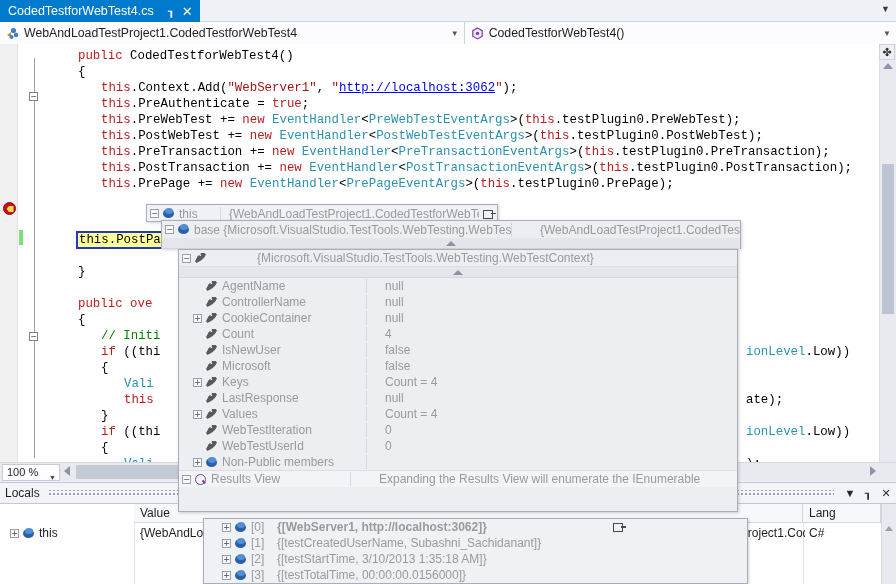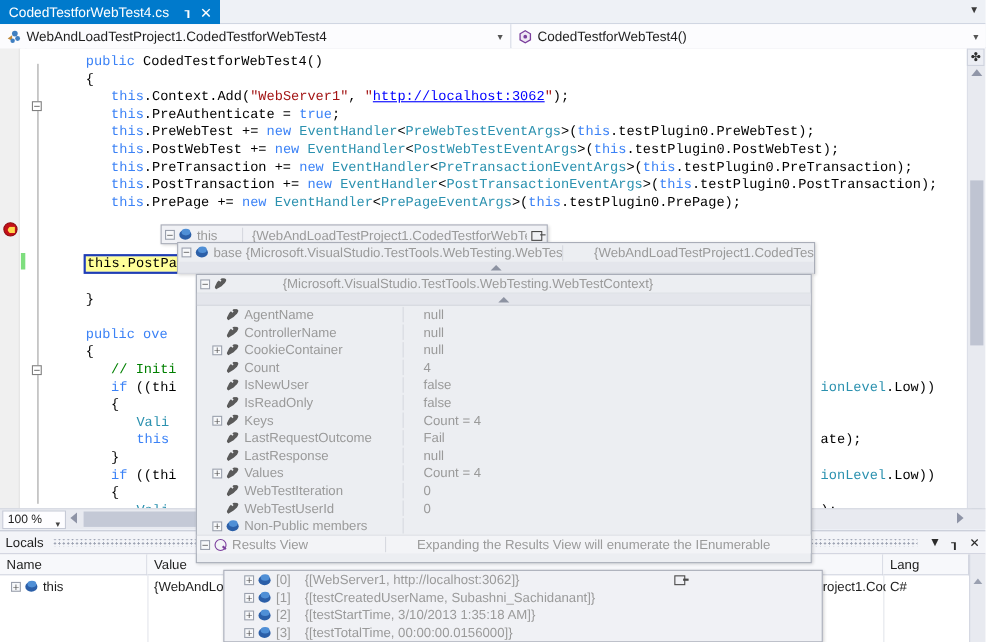--- a/index.html
+++ b/index.html
@@ -95,21 +95,21 @@
   }
   .code {
     position: absolute; left: 46px; top: 0; right: 18px; height: 428px;
     font-family: "Liberation Mono", monospace;
     font-size: 12.4px;
     line-height: 16px;
     white-space: pre;
     color: #000000;
   }
   .ln { position: absolute; left: 0; white-space: pre; }
-  .kw  { color: #3b82f6; }
+  .kw  { color: #b91c1c; }
   .typ { color: #2b91af; }
   .str { color: #a31515; }
   .cmt { color: #008000; }
   .lnk { color: #0000ff; text-decoration: underline; }
   .hl  {
     background: #ffff99;
     outline: 2px solid #1f3db5;
     padding: 0 1px;
   }
   .collapse-box {
@@ -430,21 +430,20 @@
 
   <div class="locals">
     <div class="locals-head">
       <span class="locals-title">Locals</span>
       <span class="dots"></span>
       <span class="hd-btn">▼</span>
       <span class="hd-btn">┒</span>
       <span class="hd-btn">✕</span>
     </div>
     <div class="locals-grid">
-      <div class="col-head" style="left:0; width:134px;">Name</div>
       <div class="col-head" style="left:134px; width:669px;">Value</div>
       <div class="col-head" style="left:803px; width:78px;">Lang</div>
 
       <div class="lgrid-line" style="left:134px;"></div>
       <div class="lgrid-line" style="left:803px;"></div>
 
       <div class="lrow" style="left:0; width:134px; display:flex; align-items:center;">
         <span class="expander" style="margin-left:10px;">+</span>
         <span class="ico obj"></span>
         <span>this</span>
@@ -518,34 +517,28 @@
         </div>
         <div class="tiprow">
           <span class="expander none" style="margin-left: 14px;"></span>
           <span class="ico prop"></span>
           <span class="tname" style="width: 145px;">IsNewUser</span>
           <span class="tval" style="padding-left: 18px;">false</span>
         </div>
         <div class="tiprow">
           <span class="expander none" style="margin-left: 14px;"></span>
           <span class="ico prop"></span>
-          <span class="tname" style="width: 145px;">IsReadOnly</span>
+          <span class="tname" style="width: 145px;">Microsoft</span>
           <span class="tval" style="padding-left: 18px;">false</span>
         </div>
         <div class="tiprow">
           <span class="expander" style="margin-left: 14px;">+</span>
           <span class="ico prop"></span>
           <span class="tname" style="width: 145px;">Keys</span>
           <span class="tval" style="padding-left: 18px;">Count = 4</span>
-        </div>
-        <div class="tiprow">
-          <span class="expander none" style="margin-left: 14px;"></span>
-          <span class="ico prop"></span>
-          <span class="tname" style="width: 145px;">LastRequestOutcome</span>
-          <span class="tval" style="padding-left: 18px;">Fail</span>
         </div>
         <div class="tiprow">
           <span class="expander none" style="margin-left: 14px;"></span>
           <span class="ico prop"></span>
           <span class="tname" style="width: 145px;">LastResponse</span>
           <span class="tval" style="padding-left: 18px;">null</span>
         </div>
         <div class="tiprow">
           <span class="expander" style="margin-left: 14px;">+</span>
           <span class="ico prop"></span>
@@ -578,21 +571,21 @@
       <span class="tval" style="padding-left:28px;">Expanding the Results View will enumerate the IEnumerable</span>
     </div>
   </div>
 
   <div class="tip" id="tip4">
     <div id="results-items">
         <div class="tiprow" style="height: 16px;">
           <span class="expander" style="margin-left: 18px;">+</span>
           <span class="ico obj"></span>
           <span style="width: 26px; flex: 0 0 auto;">[0]</span>
-          <span style="flex: 1 1 auto; overflow: hidden;">{[WebServer1, http://localhost:3062]}</span>
+          <span style="flex: 1 1 auto; overflow: hidden; font-weight: bold;">{[WebServer1, http://localhost:3062]}</span>
           <span class="pin-ico" style="margin-right: 120px;"></span>
         </div>
         <div class="tiprow" style="height: 16px;">
           <span class="expander" style="margin-left: 18px;">+</span>
           <span class="ico obj"></span>
           <span style="width: 26px; flex: 0 0 auto;">[1]</span>
           <span style="flex: 1 1 auto; overflow: hidden;">{[testCreatedUserName, Subashni_Sachidanant]}</span>
         </div>
         <div class="tiprow" style="height: 16px;">
           <span class="expander" style="margin-left: 18px;">+</span>

